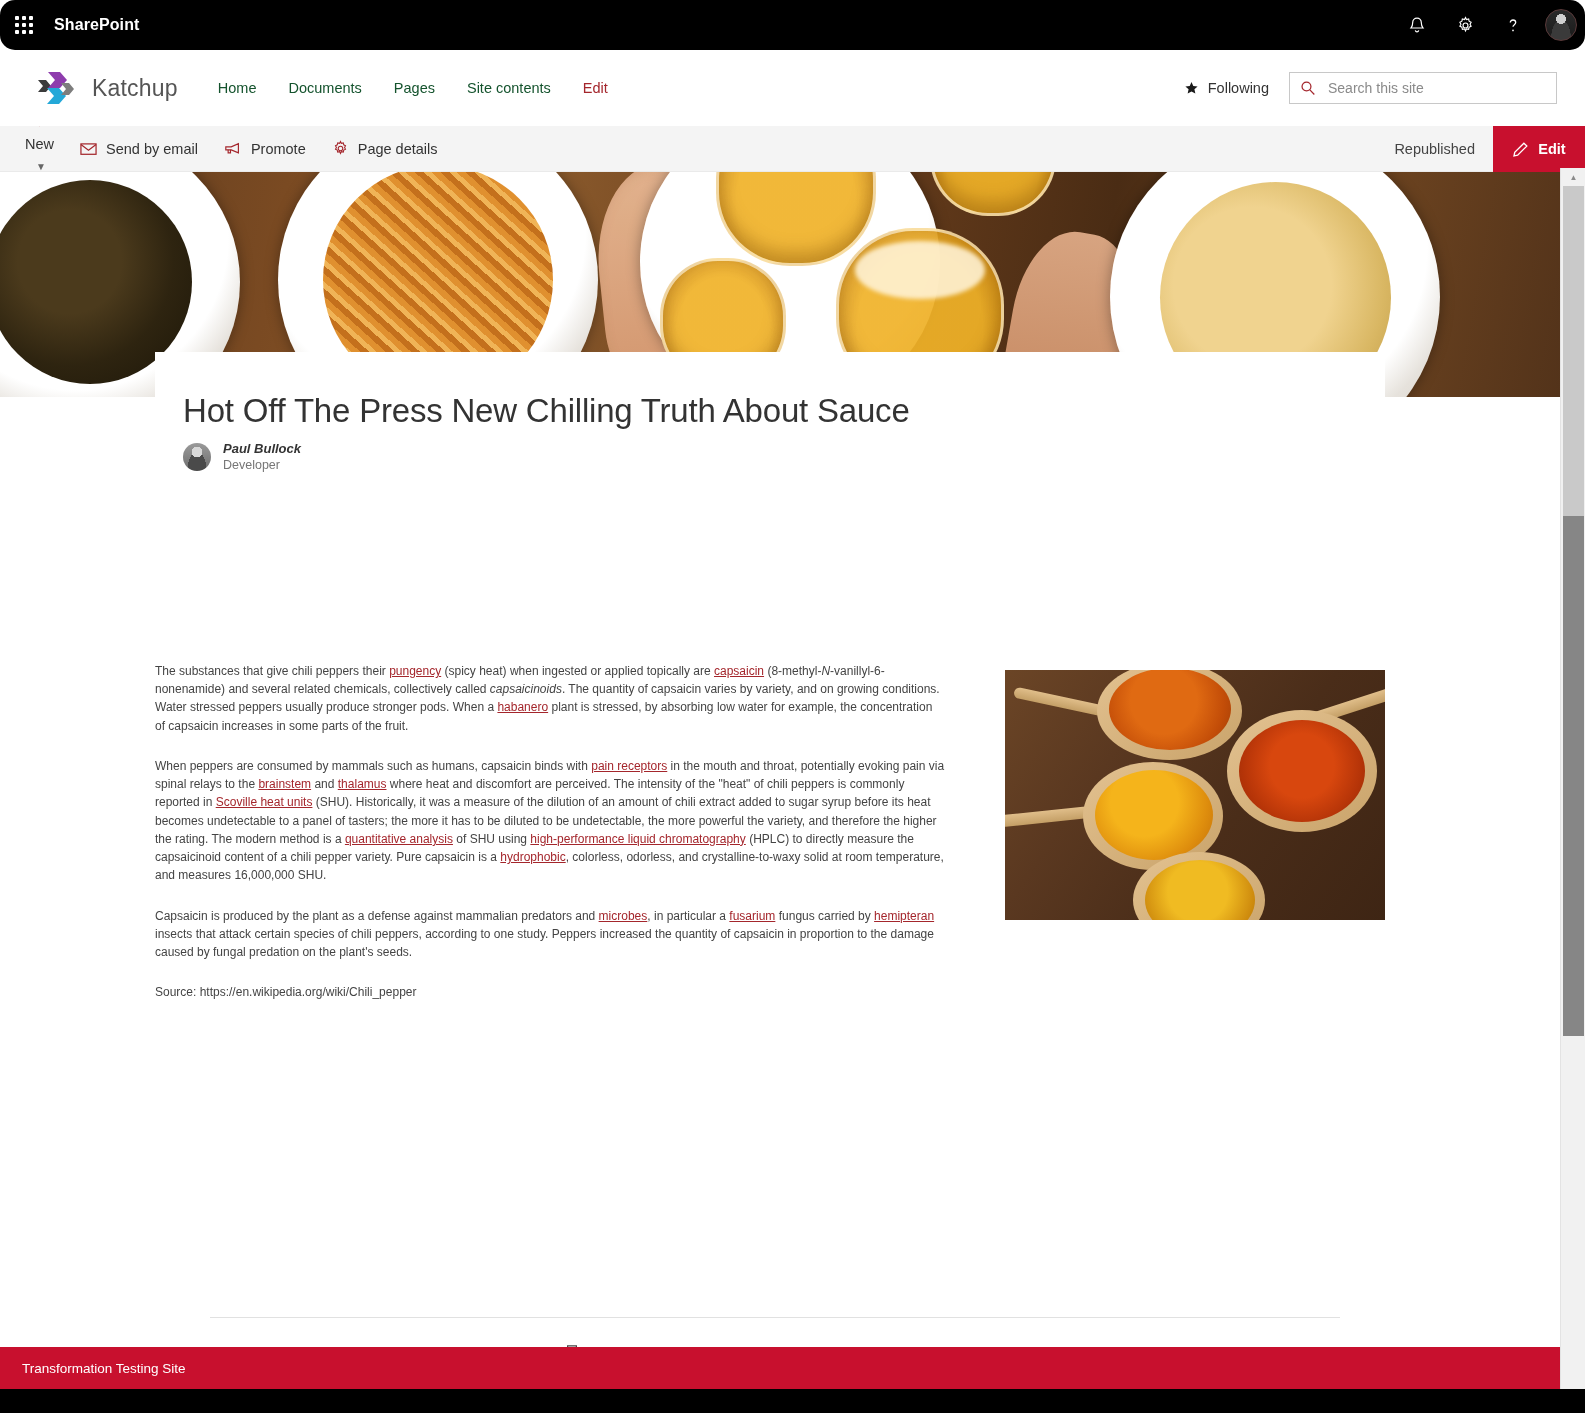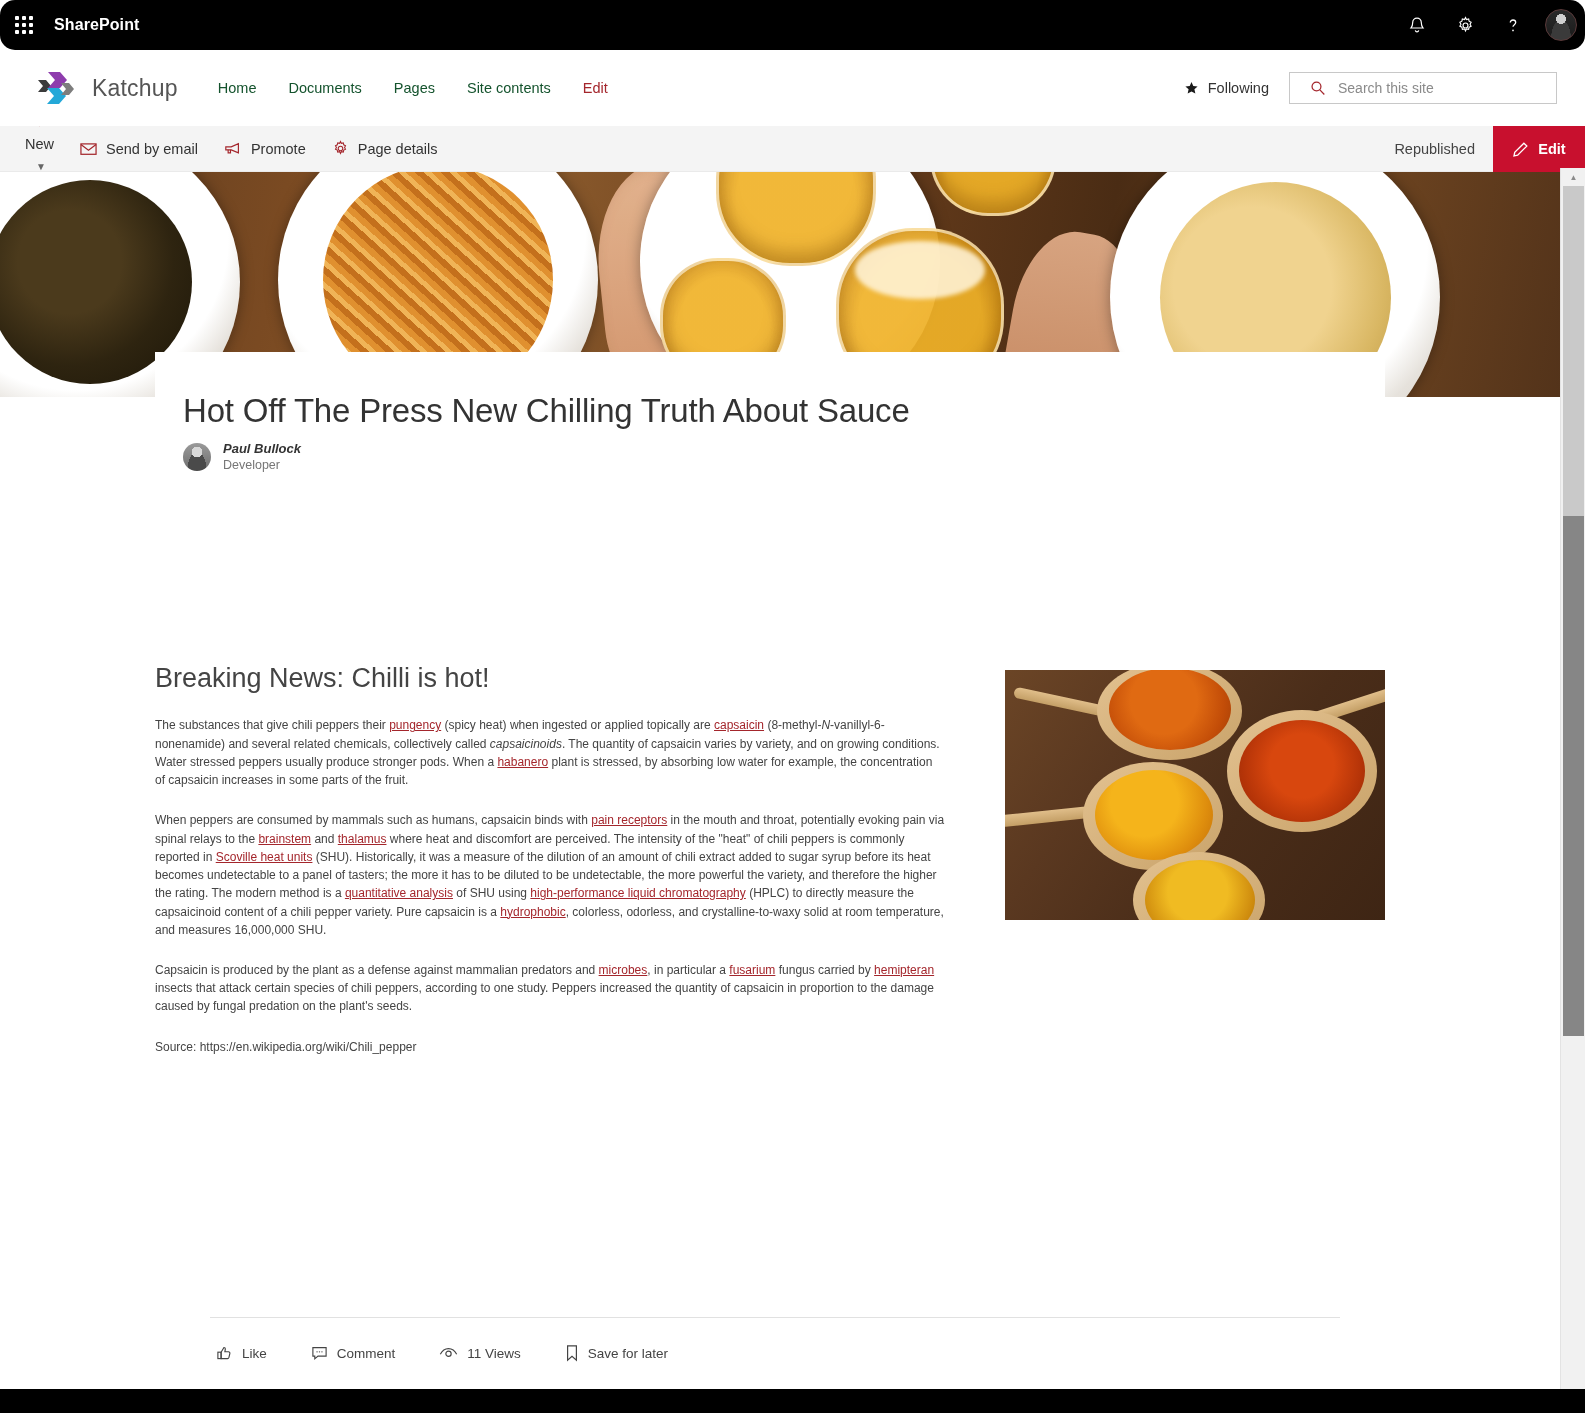--- a/index.html
+++ b/index.html
@@ -61,21 +61,21 @@
   }
   .site-nav a.accent{ color:#a4262c; }
   .header-right{
     position:absolute; right:28px; top:0; height:76px; display:flex; align-items:center; gap:20px;
   }
   .following{
     display:flex;align-items:center;gap:9px;font-size:14.5px;color:#333;cursor:pointer;white-space:nowrap;
   }
   .search-box{
     width:268px;height:32px;border:1px solid #c8c8c8;background:#fff;
-    display:flex;align-items:center;padding:0 20px;gap:10px;cursor:text;
+    display:flex;align-items:center;padding:0 10px;gap:10px;cursor:text;
   }
   .search-box input{
     border:none;outline:none;flex:1;font-size:14px;color:#333;
     font-family:"Liberation Sans", sans-serif; background:transparent;
   }
   .search-box input::placeholder{ color:#8a8a8a; }
 
   
   .command-bar{
     height:46px;background:#f4f4f4;display:flex;align-items:center;position:relative;
@@ -404,21 +404,20 @@
       <div>
         <div class="byline-name">Paul Bullock</div>
         <div class="byline-role">Developer</div>
       </div>
     </div>
   </div>
 
   <div class="article">
     <div class="article-inner">
       <div class="col-text">
-        <h2 class="section-head">Breaking News: Chilli is hot!</h2>
 
         <p><span>The substances that give chili peppers their </span><a>pungency</a><span> (spicy heat) when ingested or applied topically are </span><a>capsaicin</a><span> (8-methyl-</span><em>N</em><span>-vanillyl-6-nonenamide) and several related chemicals, collectively called </span><em>capsaicinoids</em><span>. The quantity of capsaicin varies by variety, and on growing conditions. Water stressed peppers usually produce stronger pods. When a </span><a>habanero</a><span> plant is stressed, by absorbing low water for example, the concentration of capsaicin increases in some parts of the fruit.</span></p>
 
         <p><span>When peppers are consumed by mammals such as humans, capsaicin binds with </span><a>pain receptors</a><span> in the mouth and throat, potentially evoking pain via spinal relays to the </span><a>brainstem</a><span> and </span><a>thalamus</a><span> where heat and discomfort are perceived. The intensity of the "heat" of chili peppers is commonly reported in </span><a>Scoville heat units</a><span> (SHU). Historically, it was a measure of the dilution of an amount of chili extract added to sugar syrup before its heat becomes undetectable to a panel of tasters; the more it has to be diluted to be undetectable, the more powerful the variety, and therefore the higher the rating. The modern method is a </span><a>quantitative analysis</a><span> of SHU using </span><a>high-performance liquid chromatography</a><span> (HPLC) to directly measure the capsaicinoid content of a chili pepper variety. Pure capsaicin is a </span><a>hydrophobic</a><span>, colorless, odorless, and crystalline-to-waxy solid at room temperature, and measures 16,000,000 SHU.</span></p>
 
         <p><span>Capsaicin is produced by the plant as a defense against mammalian predators and </span><a>microbes</a><span>, in particular a </span><a>fusarium</a><span> fungus carried by </span><a>hemipteran</a><span> insects that attack certain species of chili peppers, according to one study. Peppers increased the quantity of capsaicin in proportion to the damage caused by fungal predation on the plant's seeds.</span></p>
 
         <p>Source: https://en.wikipedia.org/wiki/Chili_pepper</p>
       </div>
 
@@ -480,20 +479,23 @@
     <div class="social-item">
       <svg width="14" height="18" viewBox="0 0 14 18" fill="none" stroke="#444" stroke-width="1.2">
         <path d="M2.6 1.8h8.8v14.4L7 12.4l-4.4 3.8z"></path>
       </svg>
       <span>Save for later</span>
     </div>
   </div>
 
   <div class="comments-head">Comments</div>
 
+  <div class="footer">
+    <div class="footer-text">Transformation Testing Site</div>
+  </div>
 </div>
 
 <div class="bottom-black"></div>
 
 <div class="scrollbar">
   <div class="sb-up">▲</div>
   <div class="sb-track"></div>
   <div class="sb-thumb-light"></div>
   <div class="sb-thumb-dark"></div>
 </div>

